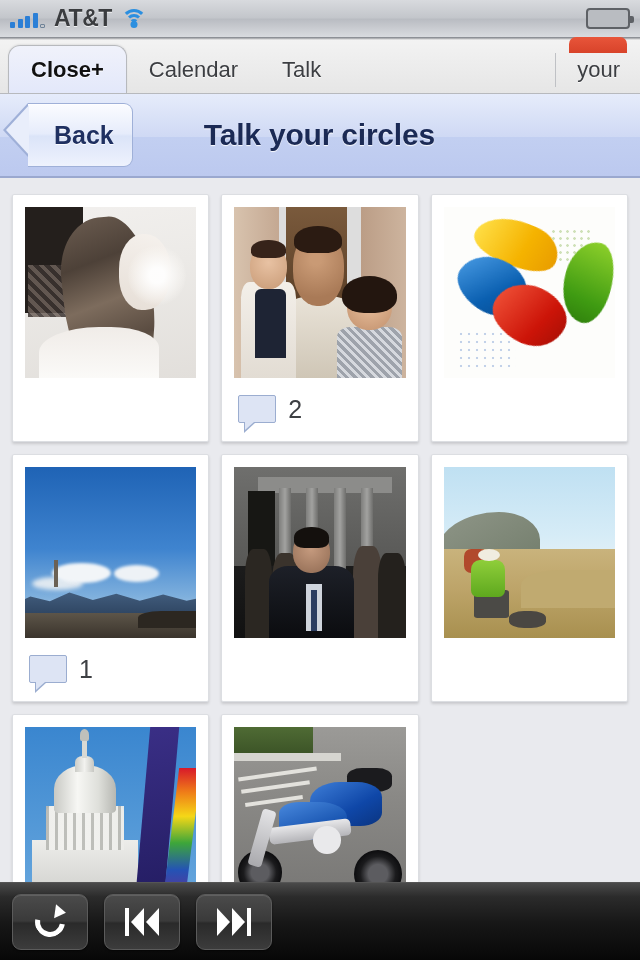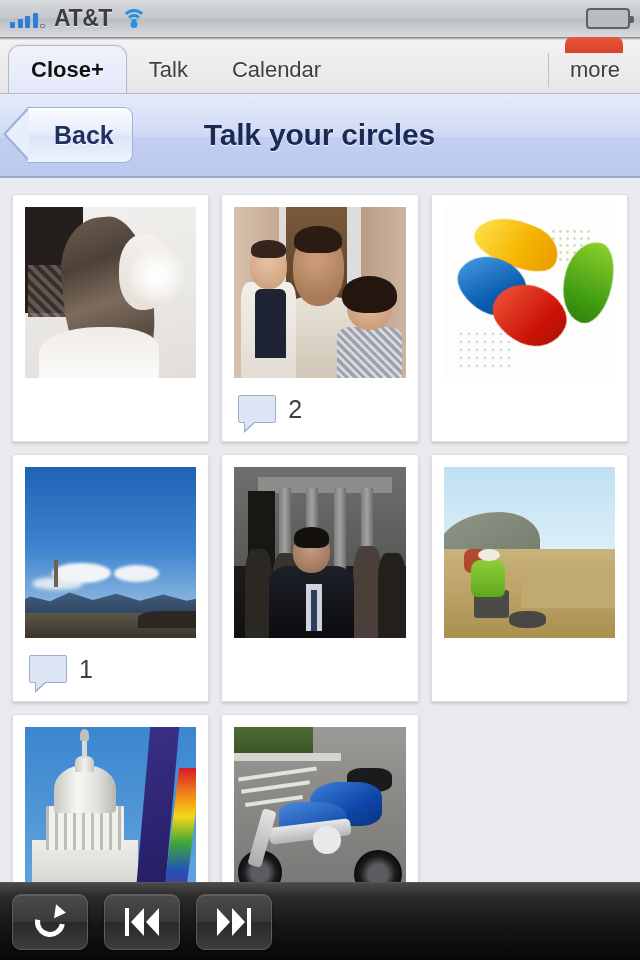--- a/index.html
+++ b/index.html
@@ -117,21 +117,21 @@
   .navbar {
     position: relative;
     height: 84px;
     background: linear-gradient(to bottom, #e6ecfb 0%, #cfd9f4 52%, #c2cff1 53%, #bcc9ef 100%);
     border-bottom: 2px solid #9aa8cf;
     display: flex; align-items: center;
     padding: 0 14px;
   }
   .back-btn {
     position: relative;
-    height: 56px;
+    height: 64px;
     display: flex; align-items: center;
     padding: 0 18px 0 26px;
     margin-left: 14px;
     background: linear-gradient(to bottom, #fbfcff 0%, #e6ecfb 48%, #dbe4f8 52%, #eef2fd 100%);
     border: 1px solid #9fb0d8;
     border-left: none;
     border-radius: 0 9px 9px 0;
     box-shadow: 0 1px 1px rgba(255,255,255,.8) inset;
   }
   .back-btn:before {
@@ -482,29 +482,29 @@
         <span class="fill" id="batt-fill" style="width: 62%;"></span>
       </span>
     </div>
   </div>
 
   <div class="tabbar">
     <div class="tab active">
       <span>Close+</span>
     </div>
     <div class="tab">
+      <span>Calendar</span>
+    </div>
+    <div class="tab">
       <span>Talk</span>
-    </div>
-    <div class="tab">
-      <span>Calendar</span>
     </div>
     <div class="more-wrap">
       <span class="red-peek"></span>
       <div class="tab more">
-        <span>more</span>
+        <span>your</span>
       </div>
     </div>
   </div>
 
   <div class="navbar">
     <div class="back-btn">
       <span class="back-label">Back</span>
     </div>
     <div class="nav-title">Talk your circles</div>
   </div>

